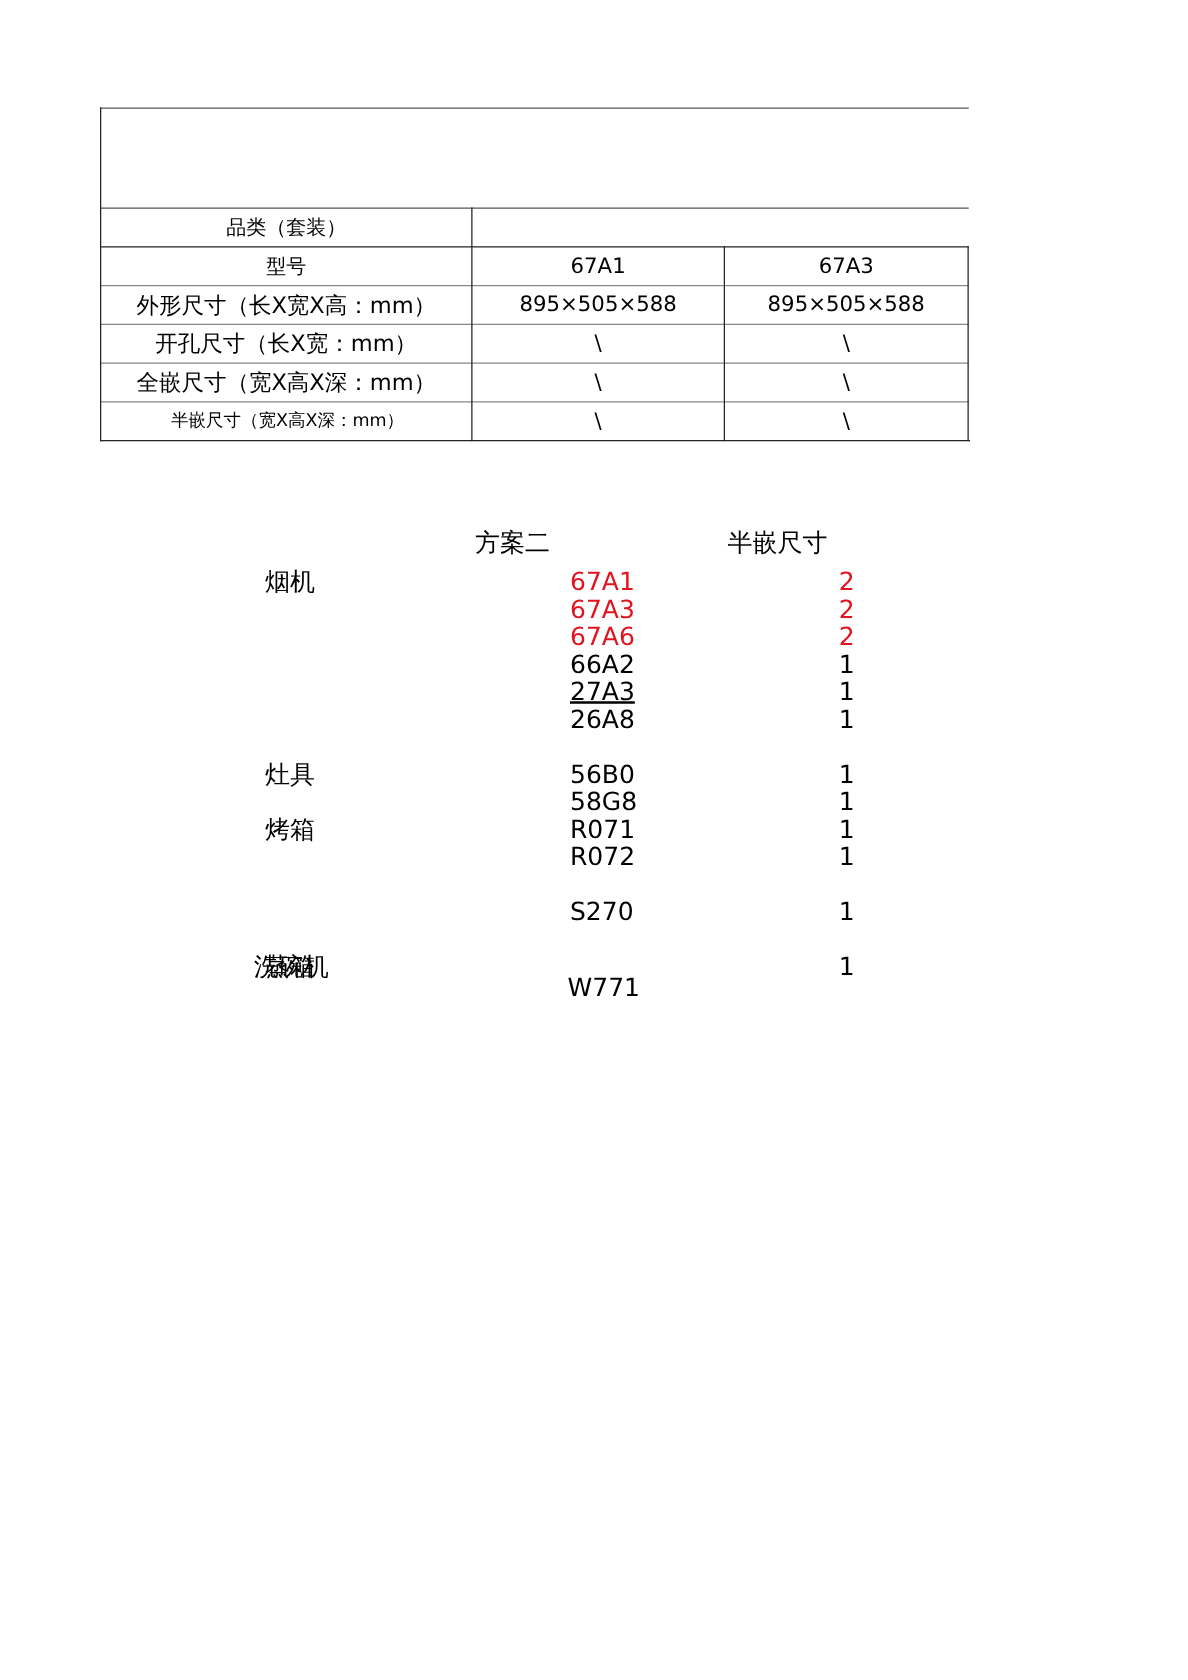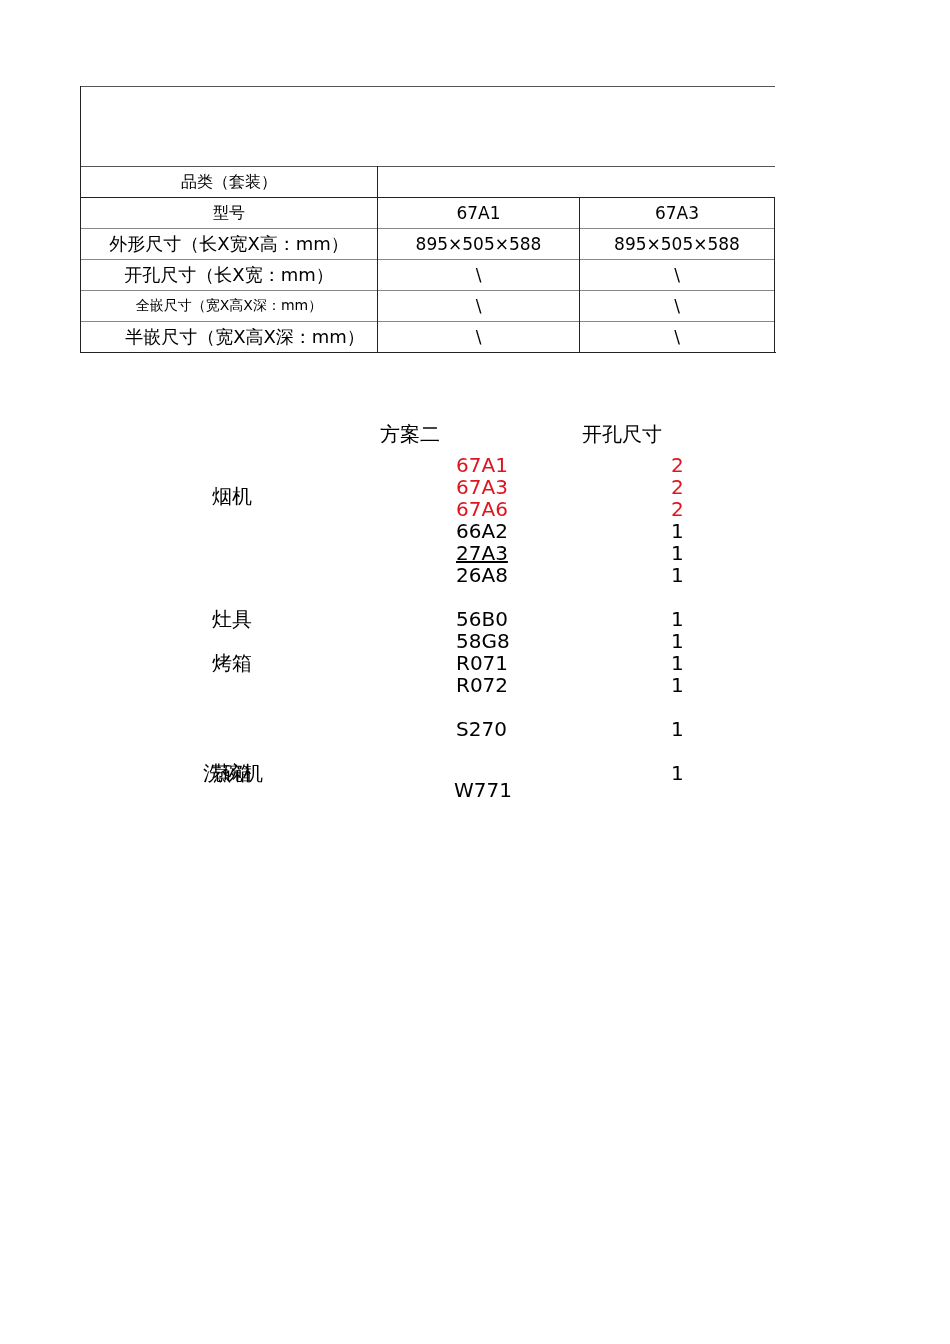--- a/index.html
+++ b/index.html
@@ -44,34 +44,34 @@
   <div class="cell" style="left:500px;top:112px;width:194px;height:30px;">67A3</div>
 
   <div class="cell" style="left:1px;top:143px;width:296px;height:30px;font-size:18px;">外形尺寸（长X宽X高：mm）</div>
   <div class="cell" style="left:298px;top:143px;width:201px;height:30px;">895×505×588</div>
   <div class="cell" style="left:500px;top:143px;width:194px;height:30px;">895×505×588</div>
 
   <div class="cell" style="left:1px;top:174px;width:296px;height:30px;font-size:18px;">开孔尺寸（长X宽：mm）</div>
   <div class="cell" style="left:298px;top:174px;width:201px;height:30px;">\</div>
   <div class="cell" style="left:500px;top:174px;width:194px;height:30px;">\</div>
 
-  <div class="cell" style="left:1px;top:205px;width:296px;height:30px;font-size:14px;">全嵌尺寸（宽X高X深：mm）</div>
+  <div class="cell" style="left:1px;top:205px;width:296px;height:30px;font-size:18px;">全嵌尺寸（宽X高X深：mm）</div>
   <div class="cell" style="left:298px;top:205px;width:201px;height:30px;">\</div>
   <div class="cell" style="left:500px;top:205px;width:194px;height:30px;">\</div>
 
-  <div class="cell" style="left:17px;top:236px;width:296px;height:30px;font-size:18px;">半嵌尺寸（宽X高X深：mm）</div>
+  <div class="cell" style="left:2px;top:236px;width:296px;height:30px;font-size:14px;">半嵌尺寸（宽X高X深：mm）</div>
   <div class="cell" style="left:298px;top:236px;width:201px;height:30px;">\</div>
   <div class="cell" style="left:500px;top:236px;width:194px;height:30px;">\</div>
 </div>
 
 <div class="list">
   <div class="t" style="left:380px;top:423px;">方案二</div>
-  <div class="t" style="left:582px;top:423px;">开孔尺寸</div>
+  <div class="t" style="left:582px;top:423px;">半嵌尺寸</div>
 
-  <div class="t" style="left:212px;top:454px;margin-top:31px;">烟机</div>
+  <div class="t" style="left:212px;top:454px;">烟机</div>
   <div class="t" style="left:212px;top:608px;">灶具</div>
   <div class="t" style="left:212px;top:652px;">烤箱</div>
   <div class="t" style="left:212px;top:718px;margin-top:44px;">蒸箱</div>
   <div class="t" style="left:203px;top:762px;text-align:right;">洗碗机</div>
 
   <div class="t red" style="left:456px;top:454px;">67A1</div>
   <div class="t red" style="left:456px;top:476px;">67A3</div>
   <div class="t red" style="left:456px;top:498px;">67A6</div>
   <div class="t" style="left:456px;top:520px;">66A2</div>
   <div class="t" style="left:456px;top:542px;text-decoration:underline;">27A3</div>

